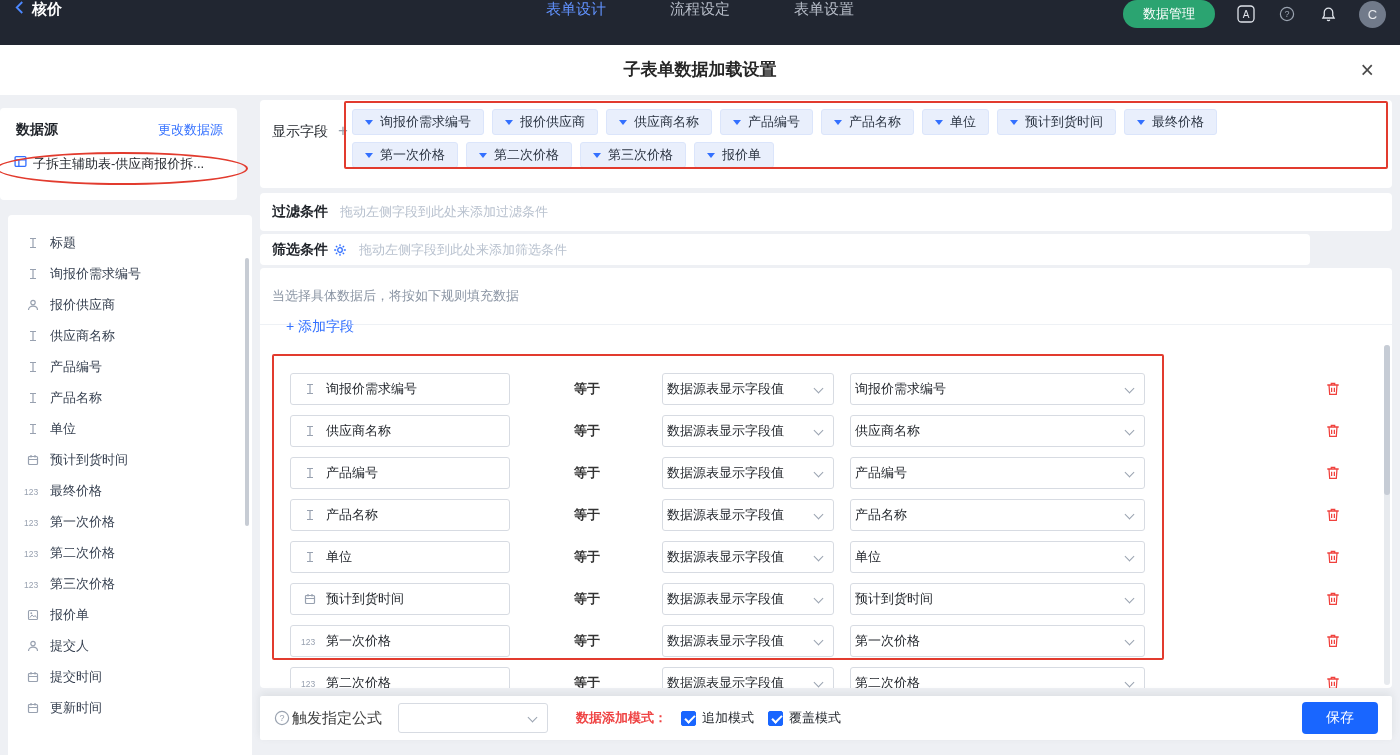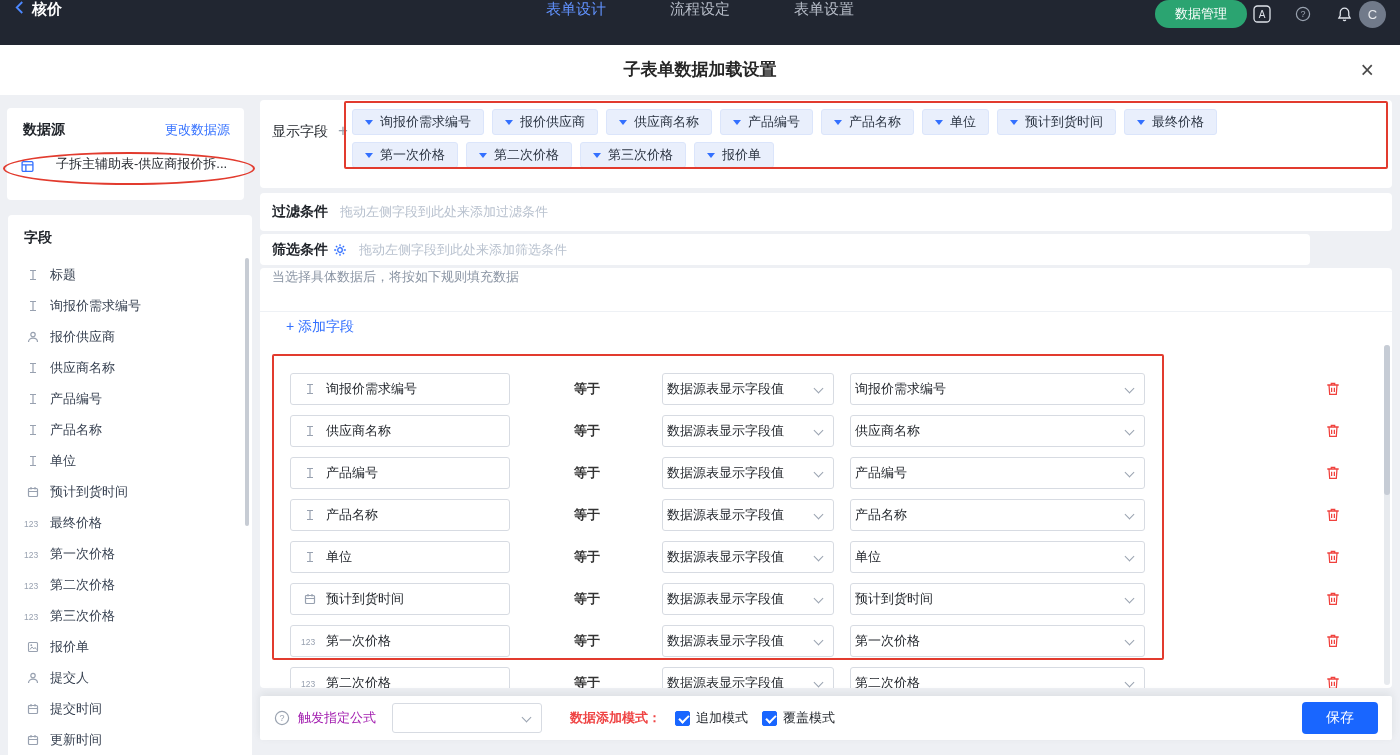--- a/index.html
+++ b/index.html
@@ -7,36 +7,36 @@
   body{font-family:"Liberation Sans","DejaVu Sans",sans-serif;position:relative;background:#eef0f4;overflow:hidden;color:#1f2329}
   .panel{position:absolute;background:#fff;border-radius:4px}
 
   
   .topbar{position:absolute;top:0;left:0;width:1400px;height:45px;background:#212631;display:flex;align-items:flex-start}
   .tb-back{display:flex;align-items:center;gap:7px;margin-left:14px;cursor:pointer}
   .tb-back-label{color:#fff;font-size:15px;font-weight:bold}
   .tb-tabs{position:absolute;left:50%;transform:translateX(-50%);display:flex;gap:64px}
   .tb-tab{font-size:15px;color:#b7bdc8;cursor:pointer}
   .tb-tab.is-active{color:#6192fe}
-  .tb-right{position:absolute;right:14px;display:flex;align-items:center;gap:5px}
+  .tb-right{position:absolute;right:14px;display:flex;align-items:center;gap:21px}
   .tb-green-btn{height:28px;padding:0 20px;border-radius:14px;background:#2ba471;color:#fff;font-size:13px;display:flex;align-items:center;cursor:pointer}
   .tb-icon{width:20px;height:20px;display:flex;align-items:center;justify-content:center;cursor:pointer}
   .tb-avatar{width:27px;height:27px;border-radius:50%;background:#717a8a;color:#e8eaed;font-size:13px;display:flex;align-items:center;justify-content:center;cursor:pointer}
 
   
   .modal-header{position:absolute;top:45px;left:0;width:1400px;height:50px;background:#fff}
   .modal-title{width:100%;text-align:center;line-height:50px;font-size:17px;font-weight:bold;color:#262626}
   .modal-close{position:absolute;right:26px;top:12px;font-size:23px;color:#4a4a4a;cursor:pointer;line-height:26px}
 
   
-  .ds-panel{left:7px;top:108px;width:237px;height:92px}
+  .ds-panel{left:0;top:108px;width:237px;height:92px}
   .ds-head{display:flex;justify-content:space-between;align-items:center;padding:13px 14px 0 16px}
   .ds-title{font-size:14px;font-weight:bold}
   .ds-link{font-size:13px;color:#3370ff;cursor:pointer}
-  .ds-item{display:flex;align-items:flex-end;gap:22px;margin:16px 0 0 14px;font-size:13px;color:#1f2329;cursor:pointer;white-space:nowrap}
+  .ds-item{display:flex;align-items:flex-start;gap:6px;margin:16px 0 0 14px;font-size:13px;color:#1f2329;cursor:pointer;white-space:nowrap}
   .annot-ellipse{position:absolute;left:-4px;top:44px;width:252px;height:33px;border:2.5px solid #e23b2e;border-radius:50%;pointer-events:none}
 
   .fields-panel{left:8px;top:215px;width:244px;height:560px;overflow:hidden}
   .fields-title{font-size:14px;font-weight:bold;padding:14px 0 0 16px}
   .field-list{margin-top:12px}
   .field-item{height:31px;display:flex;align-items:center;gap:9px;padding-left:16px;cursor:grab}
   .f-icon{width:17px;display:flex;justify-content:center;align-items:center;flex:none}
   .field-label{font-size:13px;color:#374151;white-space:nowrap}
   .side-scroll{position:absolute;right:3px;top:43px;width:4px;height:268px;background:#c7ccd4;border-radius:2px;cursor:pointer}
 
@@ -53,41 +53,41 @@
 
   
   .filter-panel{left:260px;top:193px;width:1132px;height:38px;display:flex;align-items:center}
   .screen-panel{left:260px;top:234px;width:1050px;height:31px;display:flex;align-items:center}
   .row-label{margin-left:12px;font-size:14px;font-weight:bold;white-space:nowrap}
   .row-placeholder{margin-left:12px;font-size:13px;color:#b9c2cf;white-space:nowrap}
   .gear{margin-left:5px;display:flex;align-items:center;cursor:pointer}
 
   
   .rules-panel{left:260px;top:268px;width:1132px;height:420px;overflow:hidden}
-  .rules-hint-row{height:44px;display:flex;align-items:flex-start;padding-left:12px;border-bottom:1px solid #eef1f5}
+  .rules-hint-row{height:57px;display:flex;align-items:center;padding-left:12px;border-bottom:1px solid #eef1f5}
   .rules-hint{font-size:13px;color:#8a94a3}
   .add-field{position:absolute;left:26px;top:50px;font-size:14px;color:#3370ff;cursor:pointer}
   .rule-rows{position:absolute;left:0;top:100px;width:1132px}
   .rule-row{height:42px;display:flex;align-items:center}
   .field-box{margin-left:30px;width:220px;height:32px;border:1px solid #d7dbe2;border-radius:3px;background:#fff;display:flex;align-items:center;gap:8px;padding:0 10px;cursor:pointer}
   .field-box .field-label{color:#1f2329}
   .op{margin-left:64px;width:28px;font-size:13px;font-weight:bold;color:#333;white-space:nowrap}
   .select{height:32px;border:1px solid #d7dbe2;border-radius:3px;background:#fff;display:flex;align-items:center;padding:0 26px 0 4px;position:relative;font-size:13px;color:#1f2329;cursor:pointer;white-space:nowrap}
   .sel-source{margin-left:60px;width:172px}
   .sel-value{margin-left:16px;width:295px}
   .chev{position:absolute;right:11px;top:11px;width:7px;height:7px;border-right:1.4px solid #9aa3b0;border-bottom:1.4px solid #9aa3b0;transform:rotate(45deg)}
   .trash{margin-left:auto;margin-right:50px;width:18px;height:18px;display:flex;align-items:center;justify-content:center;cursor:pointer}
   .annot-rect-rules{position:absolute;left:12px;top:86px;width:892px;height:306px;border:2.5px solid #e23b2e;border-radius:2px;pointer-events:none}
   .main-scroll-track{position:absolute;right:2px;top:77px;width:6px;height:340px;background:#e7eaee;border-radius:3px}
   .main-scroll-thumb{position:absolute;right:2px;top:77px;width:6px;height:150px;background:#c6ccd5;border-radius:3px;cursor:pointer}
 
   
   .footer-bar{left:260px;top:696px;width:1132px;height:44px;display:flex;align-items:center;padding:0 14px;box-shadow:0 -3px 8px rgba(31,35,41,.08);border-radius:2px}
   .ft-help{display:flex;align-items:center;cursor:pointer}
-  .ft-label{margin-left:8px;font-size:13px;color:#a21caf;white-space:nowrap}
+  .ft-label{margin-left:2px;font-size:15px;color:#404040;white-space:nowrap}
   .ft-select{margin-left:16px;width:150px;height:30px;border:1px solid #d7dbe2;border-radius:3px;position:relative;cursor:pointer}
   .ft-select .chev{top:10px}
   .ft-mode-label{margin-left:28px;font-size:13px;color:#ef4444;font-weight:bold;white-space:nowrap}
   .cb-group{display:flex;align-items:center;gap:6px;margin-left:14px;cursor:pointer}
   .cb{width:15px;height:15px;border:1px solid #c6ccd6;border-radius:2px;background:#fff;position:relative}
   .cb.is-checked{background:#1966ff;border-color:#1966ff}
   .cb.is-checked::after{content:"";position:absolute;left:4.5px;top:1.5px;width:4px;height:8px;border:solid #fff;border-width:0 2px 2px 0;transform:rotate(45deg)}
   .cb-label{font-size:13px;color:#1f2329;white-space:nowrap}
   .save-btn{margin-left:auto;width:76px;height:32px;background:#1966ff;border-radius:4px;color:#fff;font-size:14px;display:flex;align-items:center;justify-content:center;cursor:pointer}
 </style>
@@ -151,21 +151,20 @@
           <rect x="1" y="1.5" width="10" height="9" rx="1" stroke="#3370ff" fill="none" stroke-width="1.2"></rect>
           <path d="M1 4.5h10M4.5 4.5v6" stroke="#3370ff" stroke-width="1.2" fill="none"></path>
         </svg>
       </span>
     <span>子拆主辅助表-供应商报价拆...</span>
   </div>
   <div class="annot-ellipse"></div>
 </div>
 
 <div class="panel fields-panel">
-  <div class="fields-title">字段</div>
   <div class="field-list">
 
       <div class="field-item">
         <span class="f-icon">
           <svg viewBox="0 0 12 12" width="12" height="12">
             <path d="M3 1.5h6M6 1.5v9M3 10.5h6" stroke="#98a1b0" fill="none" stroke-width="1.2"></path>
           </svg>
         </span>
         <span class="field-label">标题</span>
       </div>

